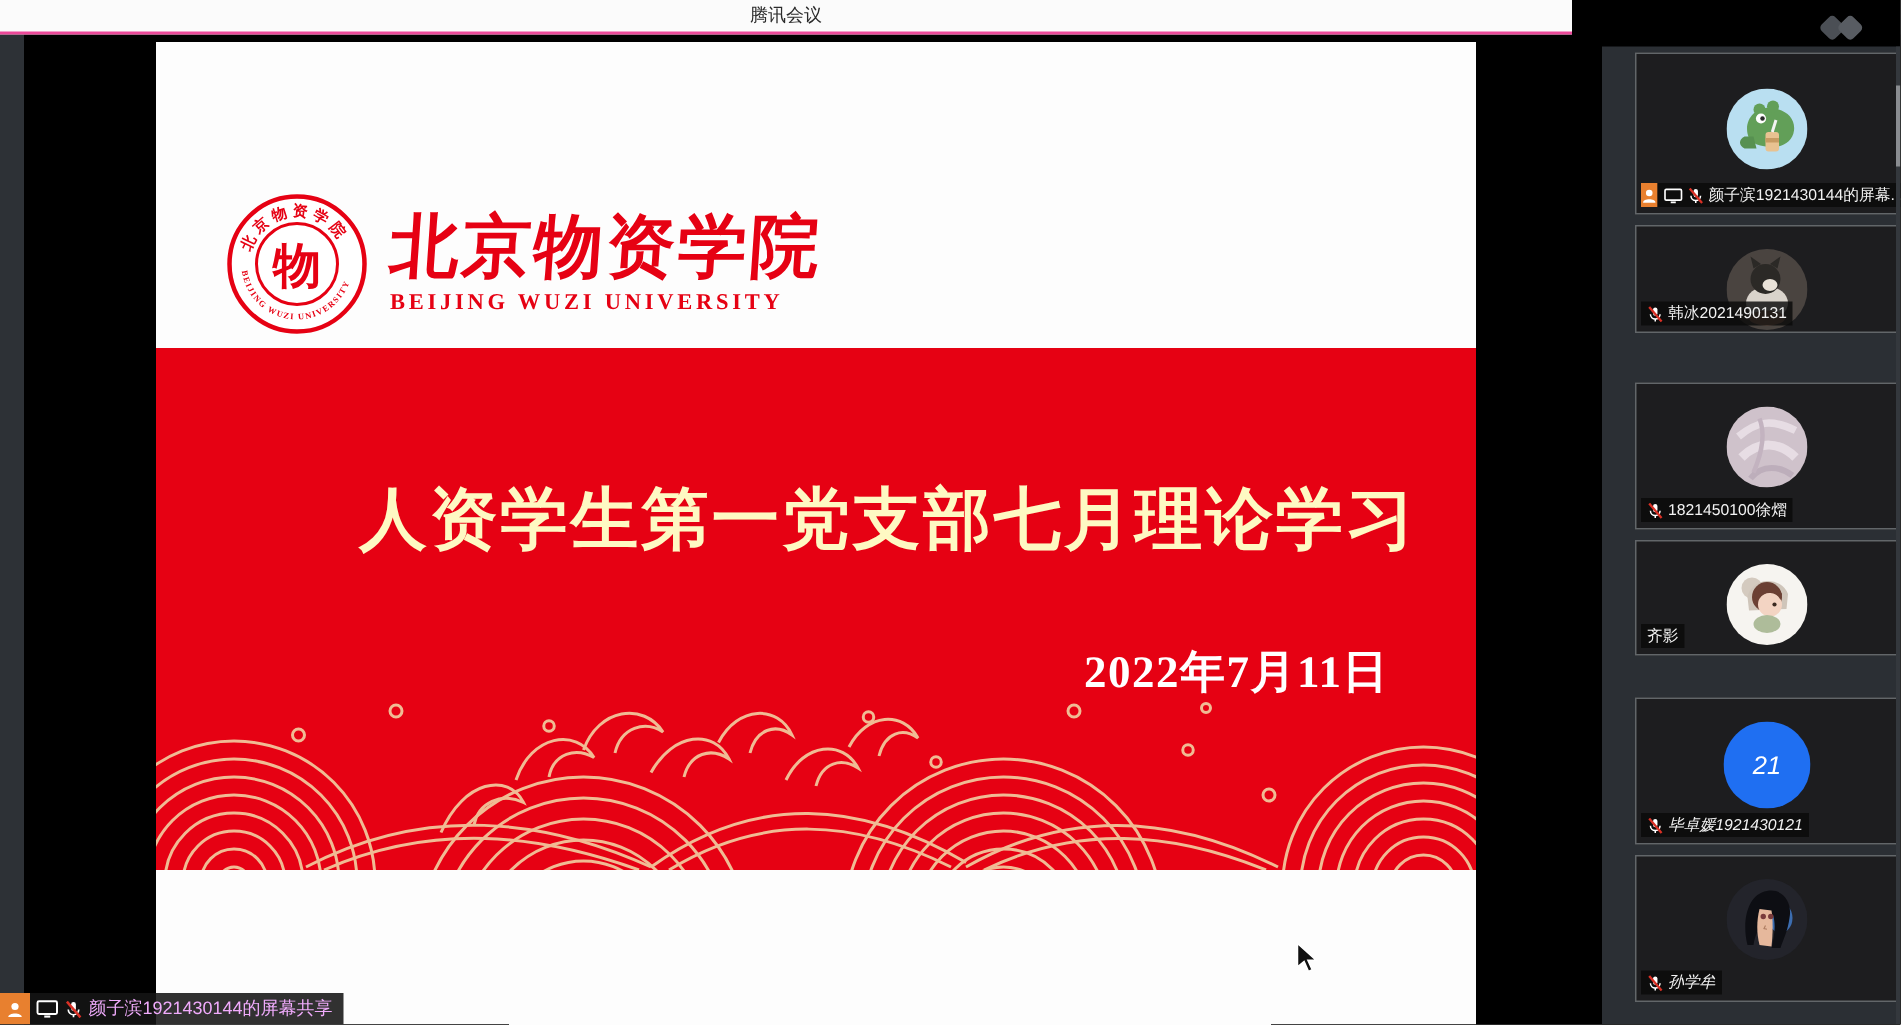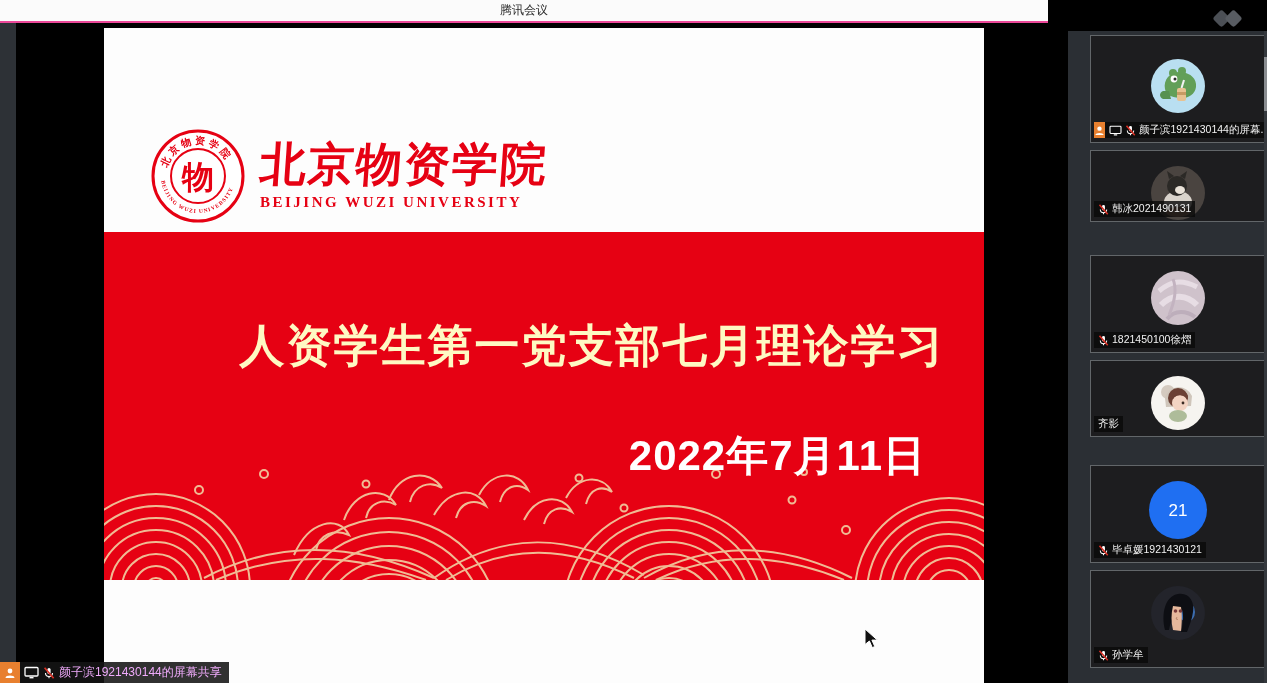--- a/index.html
+++ b/index.html
@@ -22,21 +22,21 @@
   .logo-text { display:flex; flex-direction:column; }
   .logo-cn { font-family:"Liberation Serif", serif; font-weight:bold; font-size:46px; line-height:1.05;
     color:#e60113; letter-spacing:2px; transform:skewX(-4deg); }
   .logo-en { font-family:"Liberation Serif", serif; font-weight:bold; font-size:15px; color:#e60113;
     letter-spacing:2.5px; margin-top:4px; }
 
   .red-band { position:absolute; left:0; top:204px; width:880px; height:348px; background:#e60113; }
   .slide-title { position:absolute; left:0; top:84px; width:100%; text-align:center;
     font-family:"Liberation Serif", serif; font-weight:bold; font-size:45px; color:#fef9c3; letter-spacing:2px;margin-left:48px; }
   .slide-date { position:absolute; right:58px; top:196px;
-    font-family:Liberation Sans, sans-serif; font-weight:bold; font-size:42px; color:#ffffff; letter-spacing:1px; z-index:2; }
+    font-family:Liberation Serif, serif; font-weight:bold; font-size:30px; color:#ffffff; letter-spacing:1px; z-index:2; }
   .waves { position:absolute; left:0; bottom:0; width:880px; height:120px; z-index:1; }
 
   .cursor { position:absolute; left:848px; top:605px; z-index:3; }
 
   
   .share-banner { position:absolute; left:0; bottom:0; height:21px; display:flex; align-items:stretch; z-index:4; }
   .badge-host { width:20px; display:flex; align-items:center; justify-content:center; background:#e8802f; }
   .banner-dark { display:flex; align-items:center; gap:4px; background:rgba(20,20,20,0.88); padding:0 7px 0 4px; }
   .banner-dark span { color:#f0abfc; font-size:12px; white-space:nowrap; }
 
@@ -49,22 +49,22 @@
   .panel-header .hlabel { color:#d6d6d6; font-size:11.5px; }
   .layout-icon { position:absolute; right:16px; top:3px; }
   .panel-body { position:absolute; left:16px; top:24px; width:199px; height:652px; background:#2b2f34; }
   .scrolltrack { position:absolute; right:0; top:24px; width:3px; height:652px; background:#34383d; }
   .scrollthumb { position:absolute; right:0; top:26px; width:3px; height:54px; background:#8a8d91; }
 
   .tile { position:absolute; left:22px; width:175px; background:#1d1d1f; border:1px solid #626669; }
   .tile .avatar { position:absolute; left:50%; transform:translateX(-50%); }
   .t1 { top:4px;  height:108px; } .t1 .avatar { top:23px; }
   .t2 { top:119px; height:72px; } .t3 { top:224px; height:98px; }
-  .t4 { top:329px; height:77px; } .t5 { top:434px; height:98px; }
-  .t6 { top:539px; height:98px; }
+  .t4 { top:329px; height:77px; } .t5 { top:434px; height:98px;font-style:italic; }
+  .t6 { top:539px; height:98px;font-style:italic; }
   .t2 .avatar,.t3 .avatar,.t4 .avatar,.t5 .avatar,.t6 .avatar { top:15px; }
 
   .tile-label { position:absolute; left:3px; bottom:4px; display:flex; align-items:stretch; max-width:168px; }
   .tile-label .badge-host { width:16px; }
   .label-dark { display:flex; align-items:center; gap:3px; background:rgba(10,10,10,0.82); padding:1px 4px; }
   .label-dark span { color:#f2f2f2; font-size:10.5px; white-space:nowrap; overflow:hidden; max-width:138px; }
 </style>
 </head>
 <body>
 

